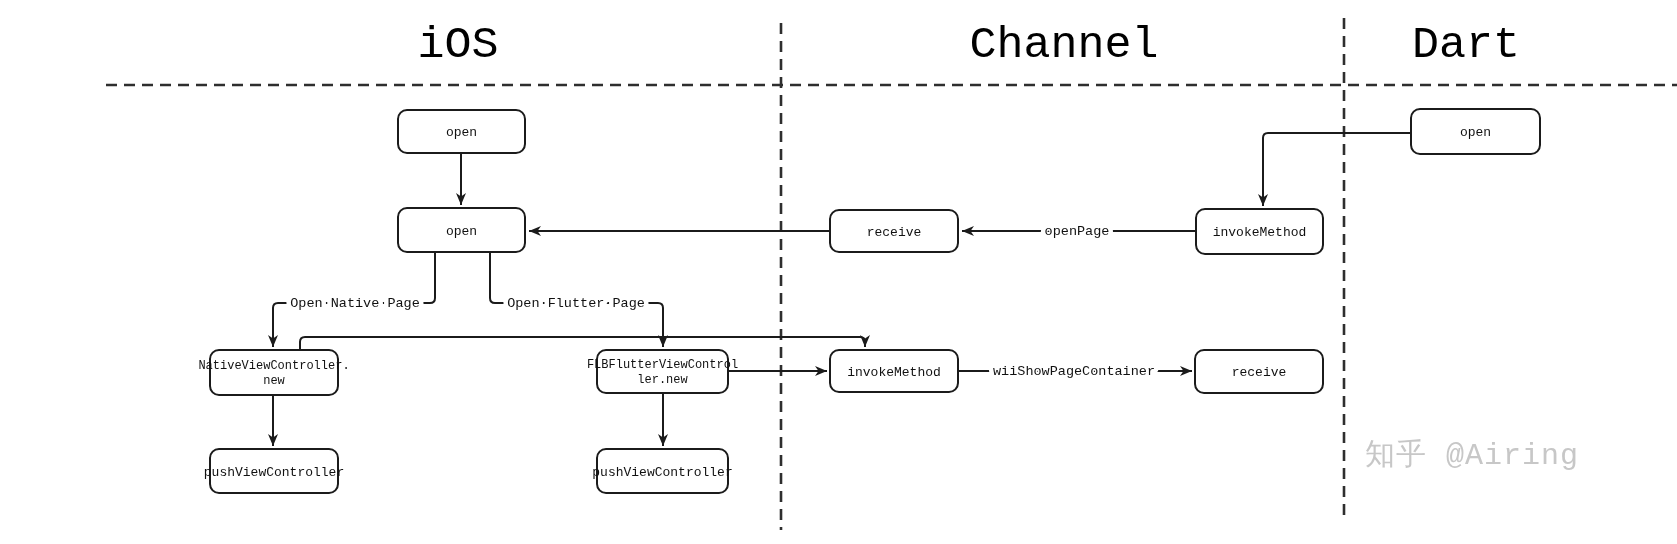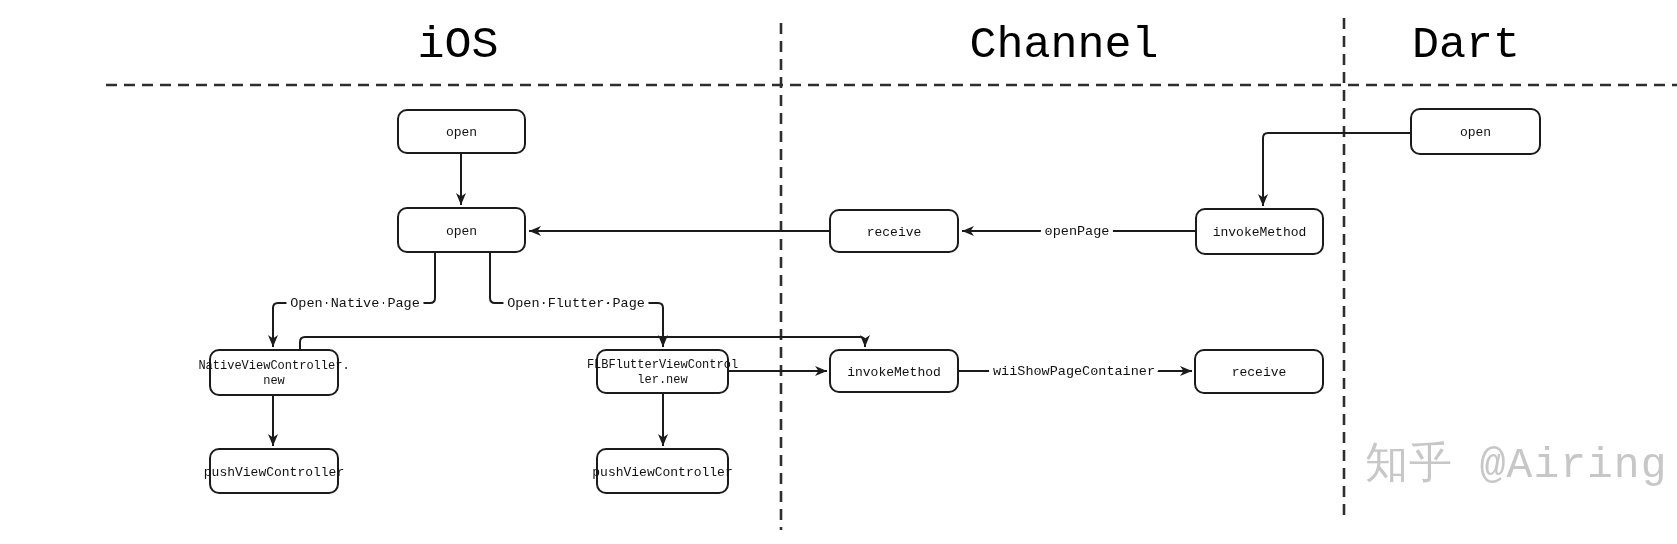--- a/index.html
+++ b/index.html
@@ -8,21 +8,21 @@
     width:1677px;height:544px;
     background:#ffffff;
     overflow:hidden;
     font-family:Liberation Mono, monospace;
     margin-left:28px;
   }
   svg{position:absolute;left:0;top:0;}
   .watermark{
     position:absolute;
     left:1337px;top:434px;
-    font-size:43px;
+    font-size:30px;
     letter-spacing:1px;
     color:#c7c7c7;
     text-shadow:-2px -2px 0 rgba(255,255,255,0.85);
     white-space:nowrap;
     user-select:none;
   }
 </style>
 </head>
 <body>
 

